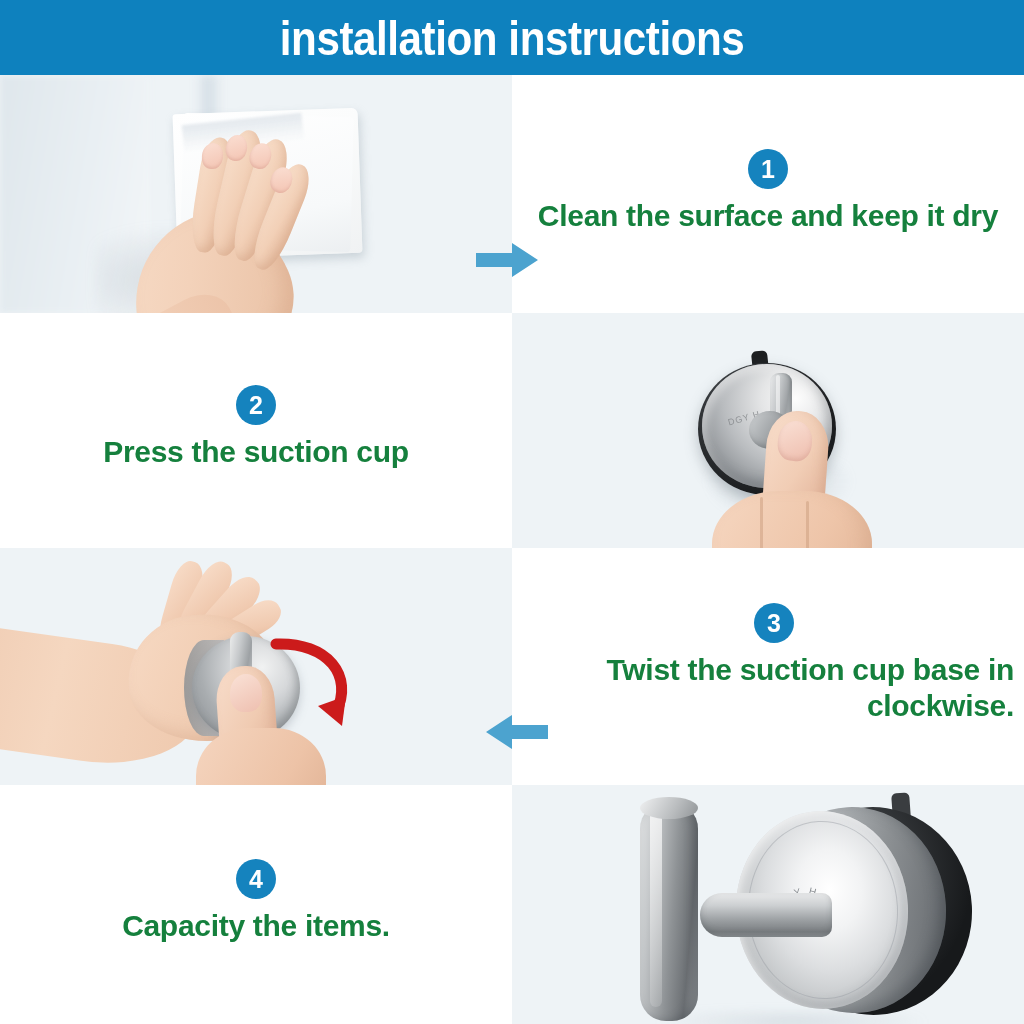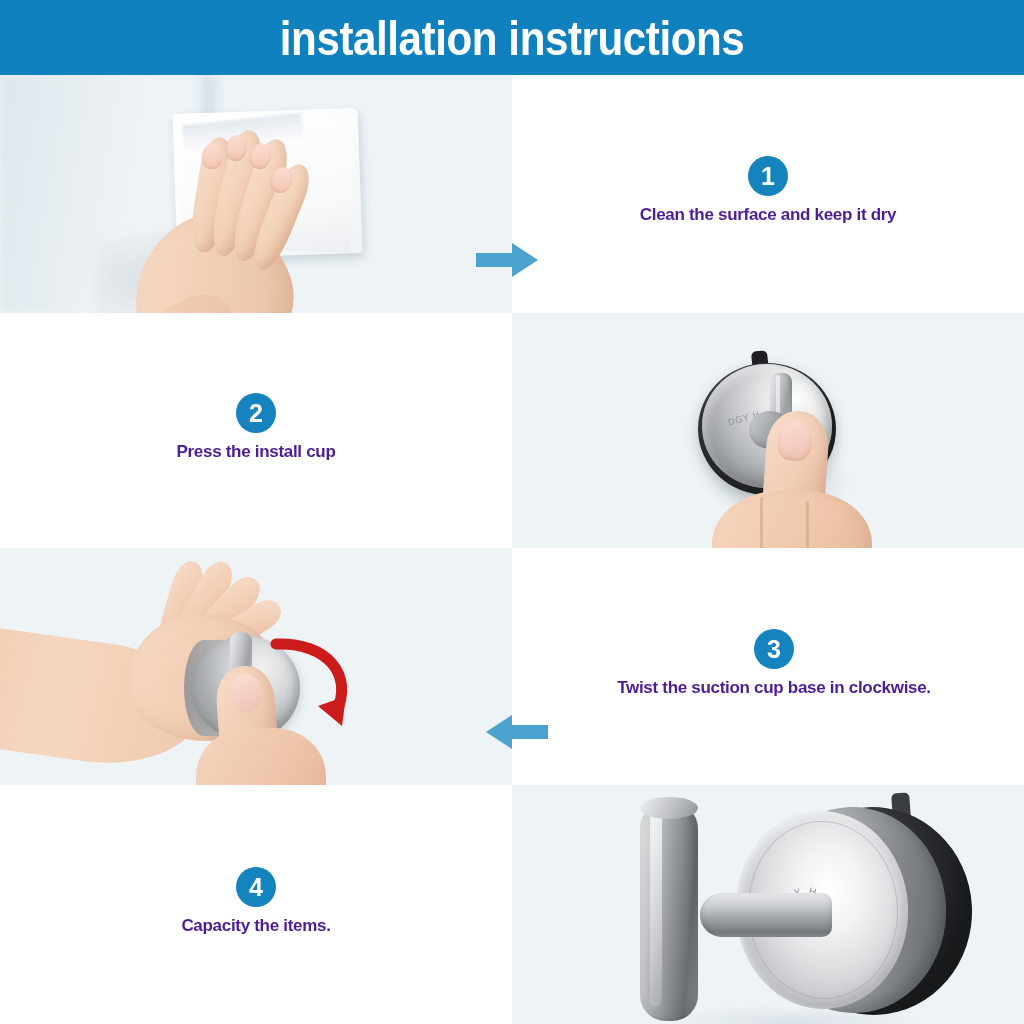--- a/index.html
+++ b/index.html
@@ -42,28 +42,28 @@
 
   
   .txt-inner { width:470px; text-align:center; }
   .badge {
     width:40px; height:40px; border-radius:50%;
     background:#1583be; color:#fff;
     font-size:25px; font-weight:bold; line-height:40px;
     text-align:center; margin:0 auto 9px auto;
   }
   .headline {
-    font-size:17px; font-weight:bold; color:#4c1d95;
+    font-size:30px; font-weight:bold; color:#15803d;
     letter-spacing:-0.3px; line-height:1.2; margin:0 0 6px 0;
   }
   .subline {
     font-size:17.5px; color:#6d7176; line-height:1.26; margin:0;
     letter-spacing:-0.1px;
   }
-  .align-left .headline, .align-left .subline { text-align:center; }
+  .align-left .headline, .align-left .subline { text-align:right; }
   .align-left .txt-inner { width:492px; padding-left:12px; box-sizing:border-box; }
   .align-left .badge { margin-left:220px; }
 
   
   .arrow { position:absolute; z-index:40; }
   .arrow svg { display:block; }
 
   
   .p1 { background:
         linear-gradient(105deg,#e7edf1 0%,#eff3f6 18%,#f7f9fa 38%,#fdfdfd 60%,#f6f8f9 100%); }
@@ -375,21 +375,21 @@
         <path d="M0 10 H36 V0 L62 17 L36 34 V24 H0 Z" fill="#4ca3cf"></path>
       </svg>
     </div>
   </div>
 
   <div class="row row-2">
 
     <div class="cell text">
       <div class="txt-inner">
         <div class="badge">2</div>
-        <div class="headline">Press the install cup</div>
+        <div class="headline">Press the suction cup</div>
       </div>
     </div>
 
     <div class="cell photo p2">
       <div class="tab"></div>
       <div class="cupshadow"></div>
       <div class="gasket"></div>
       <div class="disc"></div>
       <div class="engrave">DGY H</div>
       <div class="post"></div>

